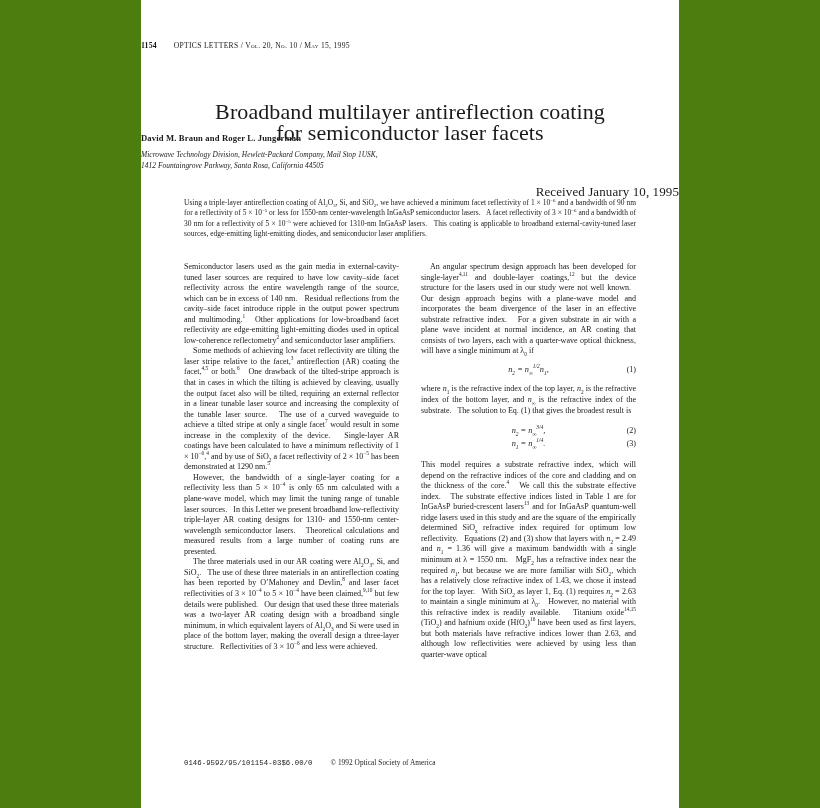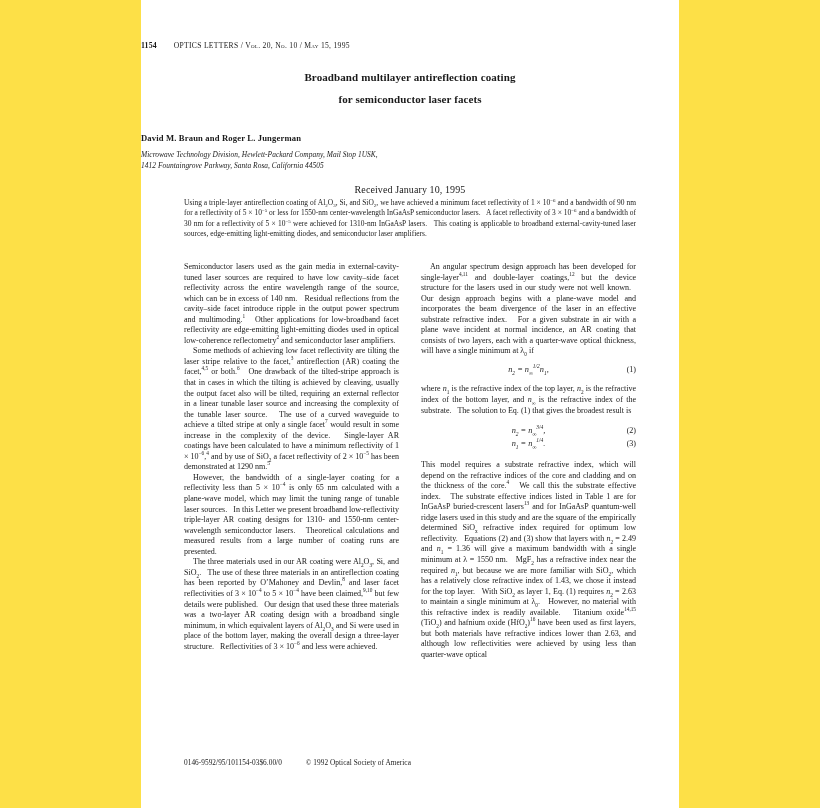--- a/index.html
+++ b/index.html
@@ -13,21 +13,21 @@
     font-family: "Liberation Serif", "DejaVu Serif", serif;
     color: #1a1a1a;
     position: relative;
     overflow: hidden;
   }
   .page {
     position: absolute;
     left: 0; top: 0;
     width: 820px;
     height: 808px;
-    background: #fde047;
+    background: #4d7c0f;
   }
   .sheet {
     position: absolute;
     left: 141px;
     top: 0px;
     width: 538px;
     height: 808px;
     background: #ffffff;
   }
 
@@ -48,25 +48,25 @@
   }
   .runhead .jrn {
     font-variant: small-caps;
     letter-spacing: 0.3px;
   }
 
   
   .title {
     position: absolute;
     left: 0px;
-    top: 60px;
+    top: 86px;
     width: 538px;
     text-align: center;
-    font-size: 11px;
-    font-weight: bold;
+    font-size: 22px;
+    font-weight: normal;
     line-height: 21.5px;
     letter-spacing: 0.1px;
   }
   .title .l2 { display: block; }
 
   .authors {
     position: absolute;
     left: 0;
     top: 133px;
     width: 538px;
@@ -83,22 +83,22 @@
     font-size: 7.4px;
     font-style: italic;
     line-height: 10.6px;
     letter-spacing: 0.05px;
   }
   .received {
     position: absolute;
     left: 0;
     top: 184px;
     width: 538px;
-    text-align: center;
-    font-size: 10px;
+    text-align: right;
+    font-size: 13px;
     letter-spacing: 0.1px;
   }
 
   
   .abstract {
     position: absolute;
     left: 43px;
     top: 198px;
     width: 452px;
     font-size: 7.45px;
@@ -173,21 +173,21 @@
   
   .footer {
     position: absolute;
     left: 43px;
     top: 758px;
     width: 452px;
     font-size: 7.3px;
     letter-spacing: 0.05px;
     white-space: nowrap;
   }
-  .footer .code { margin-right: 24px; }
+  .footer .code { margin-right: 18px; font-family: Liberation Mono, monospace; }
   .footer .copy { }
 </style>
 </head>
 <body>
 
 <div class="page">
   <div class="sheet">
 
     <div class="runhead">
       <span class="folio">1154</span><span class="jrn">OPTICS LETTERS / Vol. 20, No. 10 / May 15, 1995</span>

